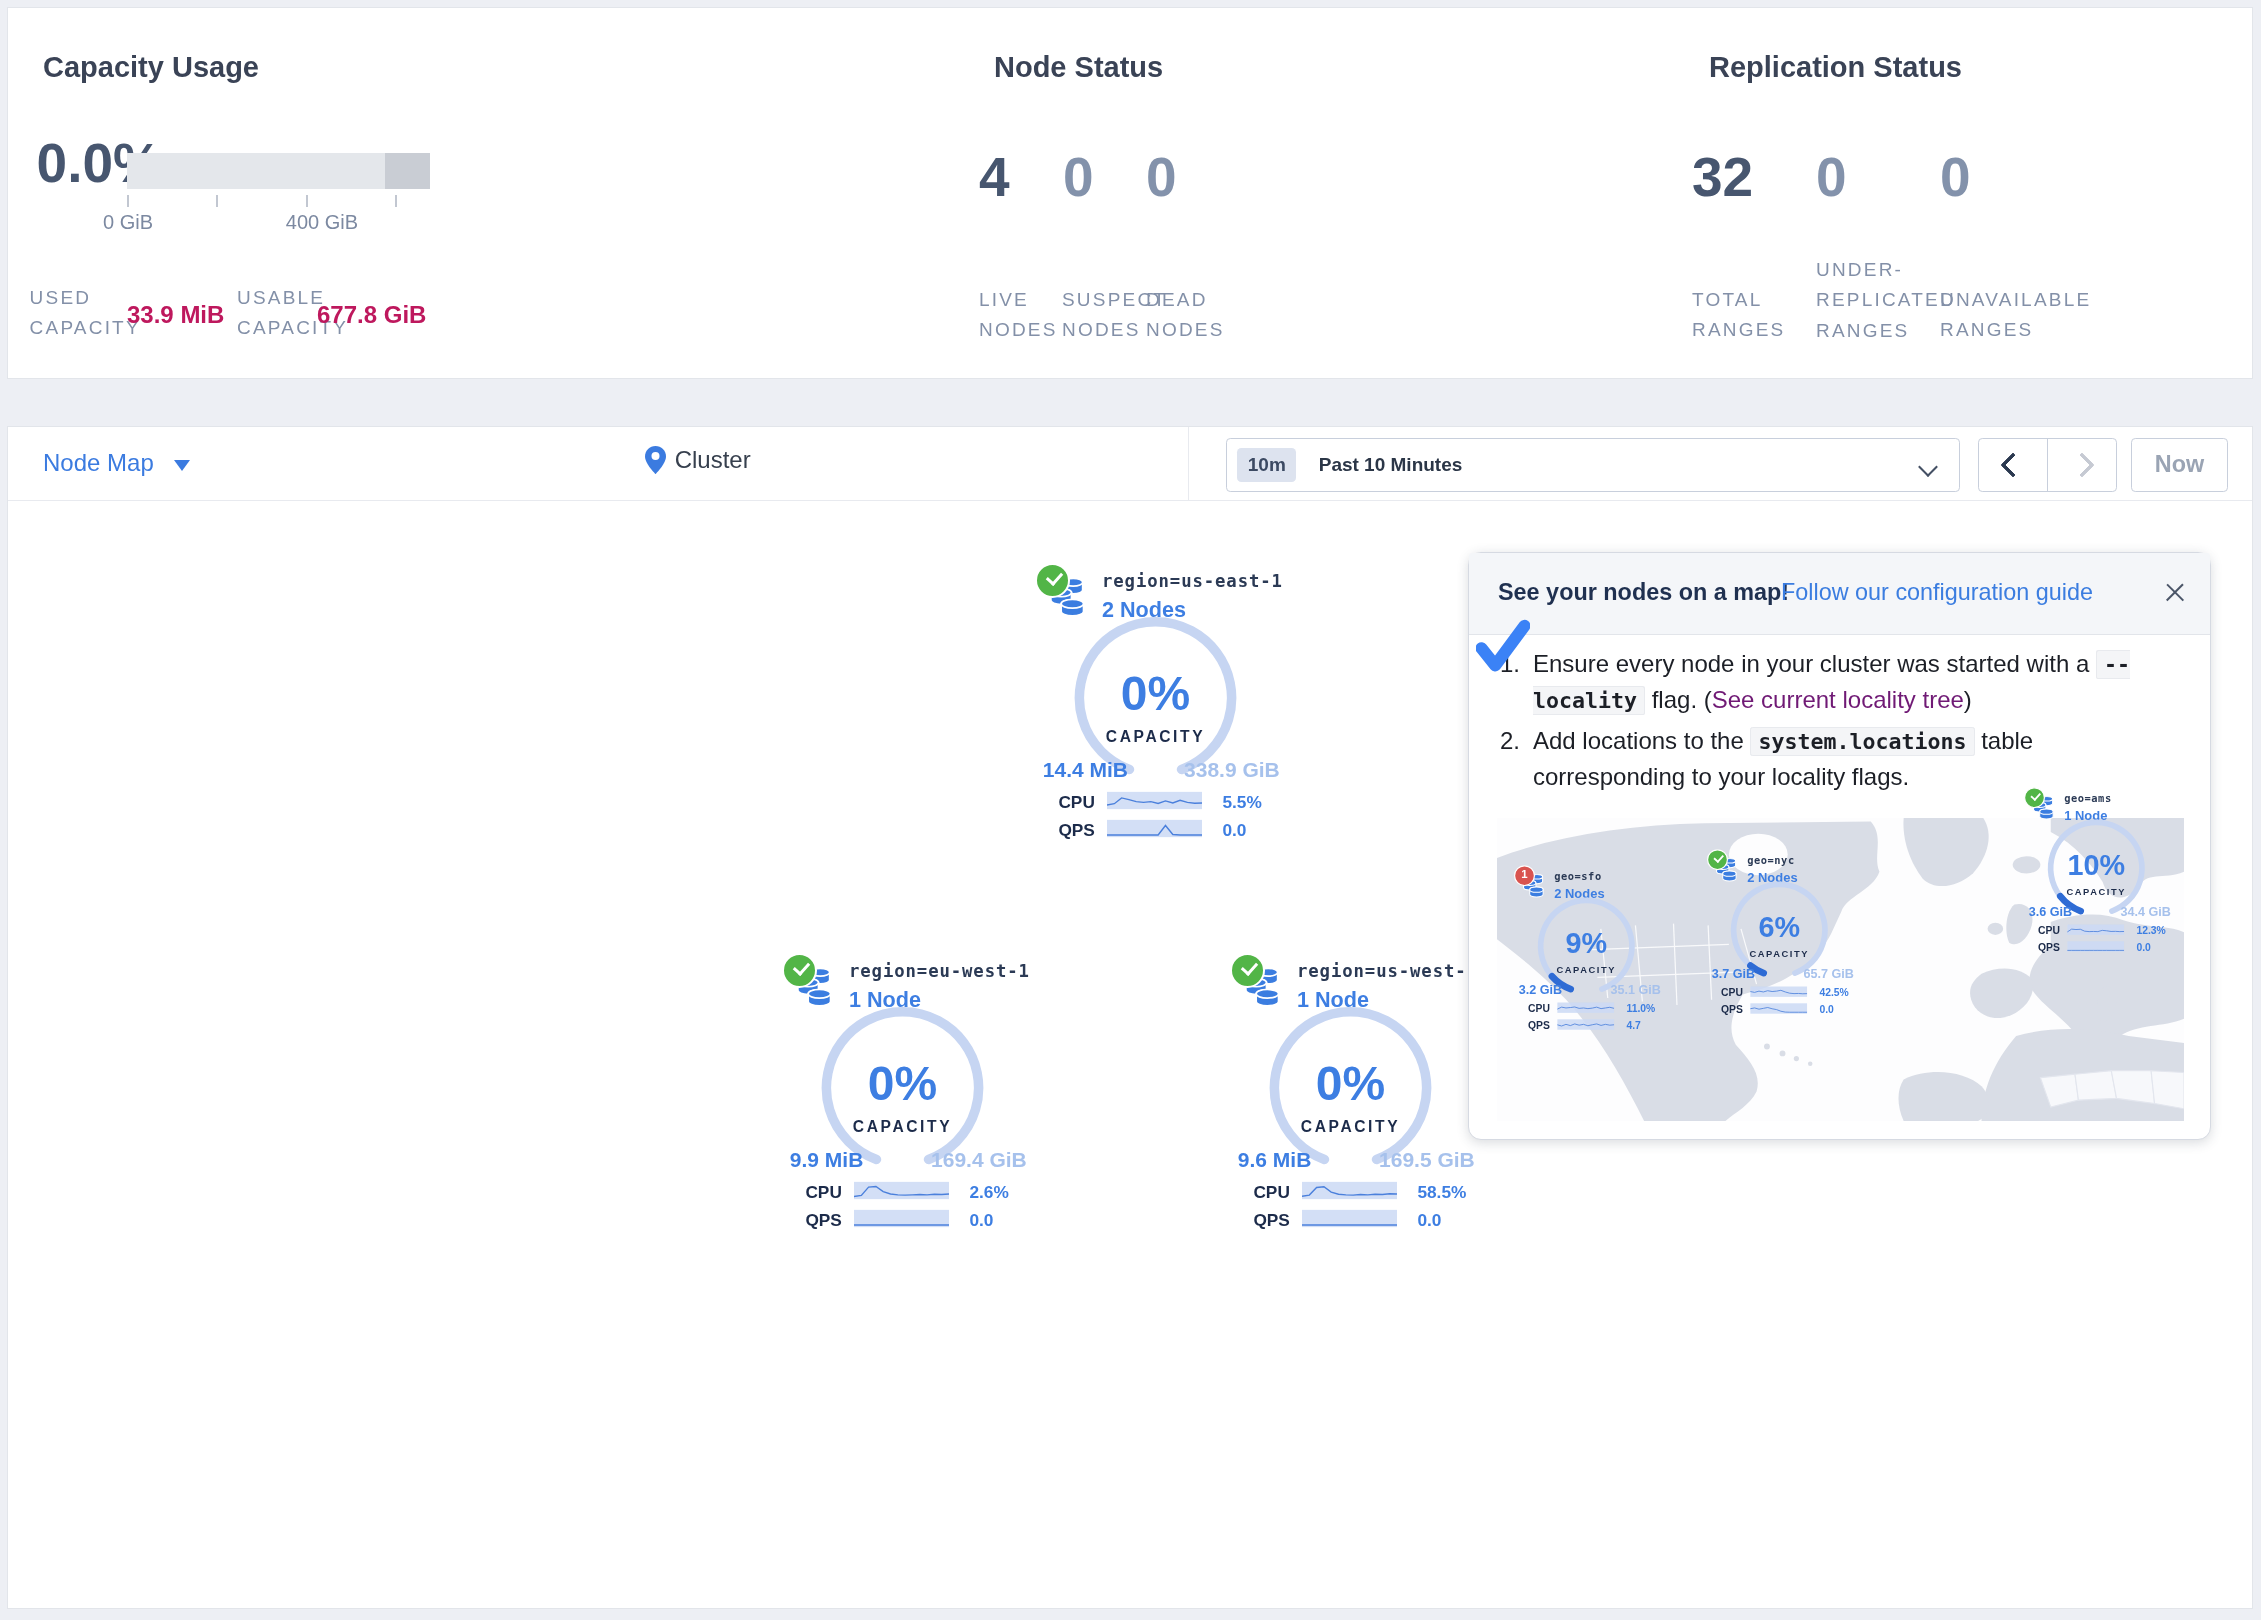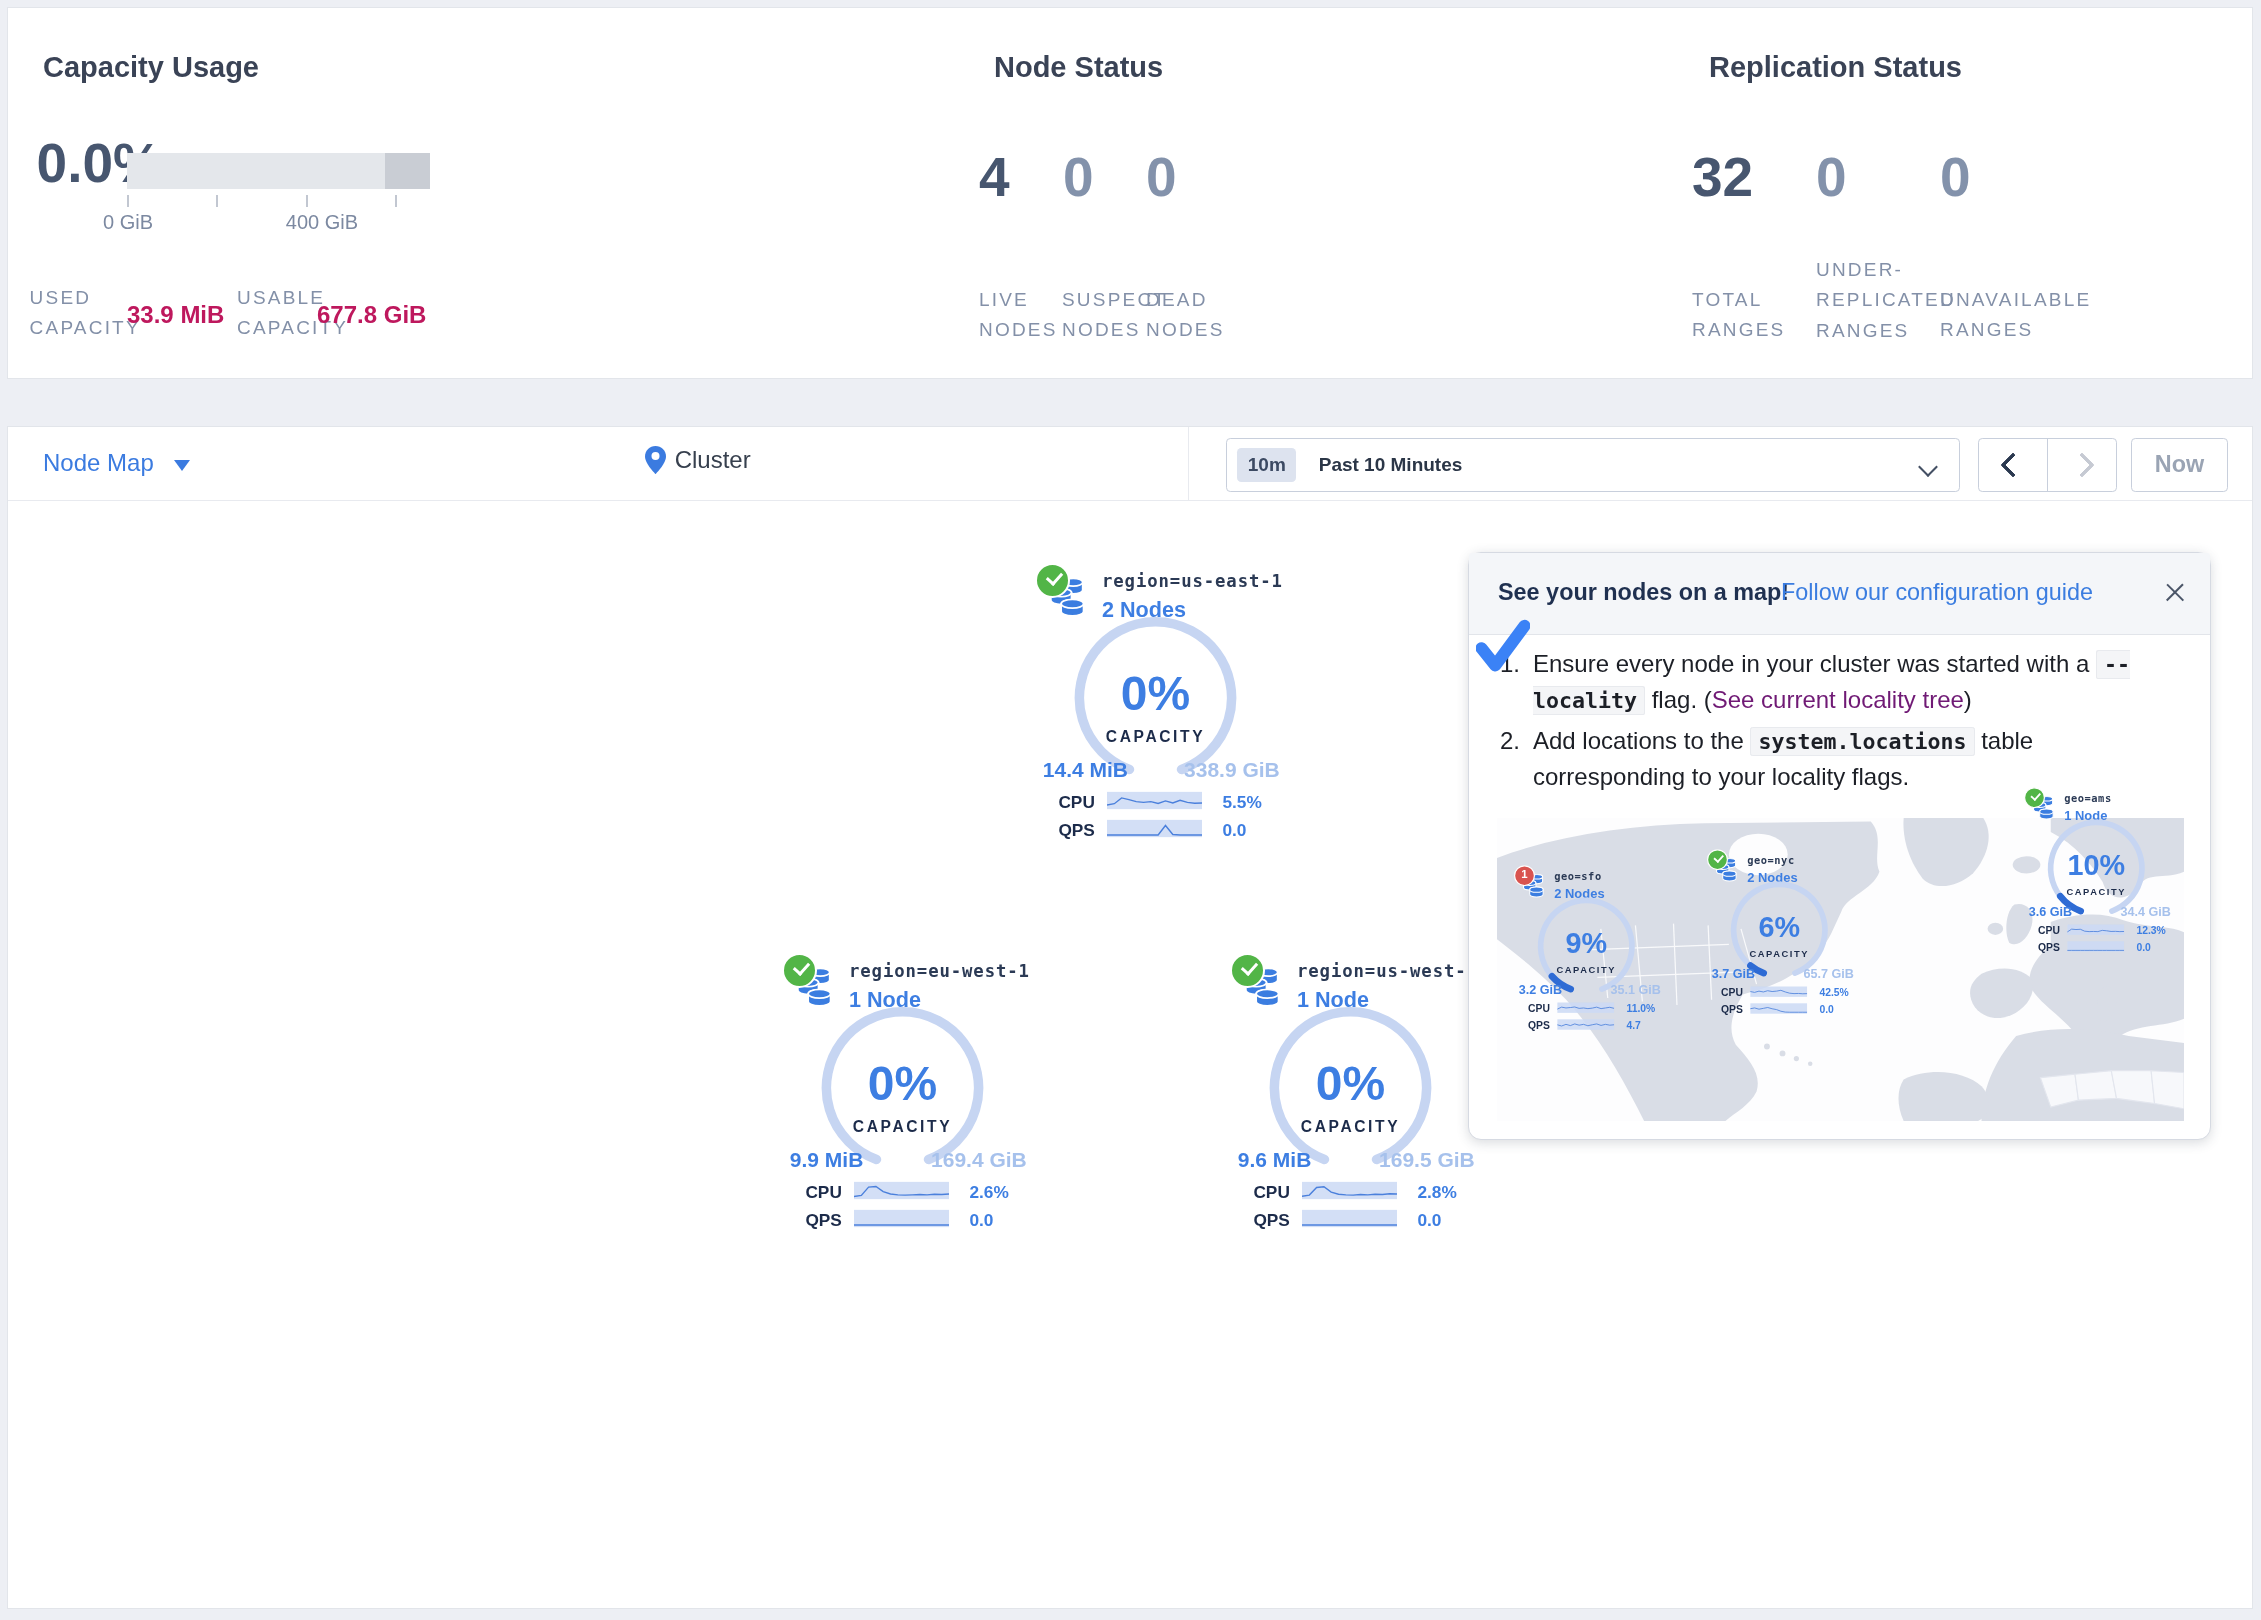--- a/index.html
+++ b/index.html
@@ -357,21 +357,21 @@
       <div class="m-range">
         <span class="min">9.6 MiB</span>
         <span class="max">169.5 GiB</span>
       </div>
       <div class="m-row cpu">
         <span class="lbl">CPU</span>
         <svg class="spark" viewBox="0 0 110 22" preserveAspectRatio="none">
           <rect x="0" y="1" width="110" height="20" fill="#cbd9f4" opacity="0.85"></rect>
           <polyline points="0.0,17.6 8.5,16.3 16.9,7.5 25.4,6.7 33.8,12.8 42.3,15.3 50.8,16.0 59.2,16.3 67.7,15.7 76.2,16.0 84.6,15.3 93.1,15.7 101.5,14.7 110.0,15.0" fill="none" stroke="#4b80dc" stroke-width="1.6"></polyline>
         </svg>
-        <span class="val">2.8%</span>
+        <span class="val">58.5%</span>
       </div>
       <div class="m-row qps">
         <span class="lbl">QPS</span>
         <svg class="spark" viewBox="0 0 110 22" preserveAspectRatio="none">
           <rect x="0" y="1" width="110" height="20" fill="#cbd9f4" opacity="0.85"></rect>
           <polyline points="0.0,18.5 8.5,18.5 16.9,18.5 25.4,18.5 33.8,18.5 42.3,18.5 50.8,18.5 59.2,18.5 67.7,18.5 76.2,18.5 84.6,18.5 93.1,18.5 101.5,18.5 110.0,18.5" fill="none" stroke="#4b80dc" stroke-width="1.6"></polyline>
         </svg>
         <span class="val">0.0</span>
       </div>
     </div>

